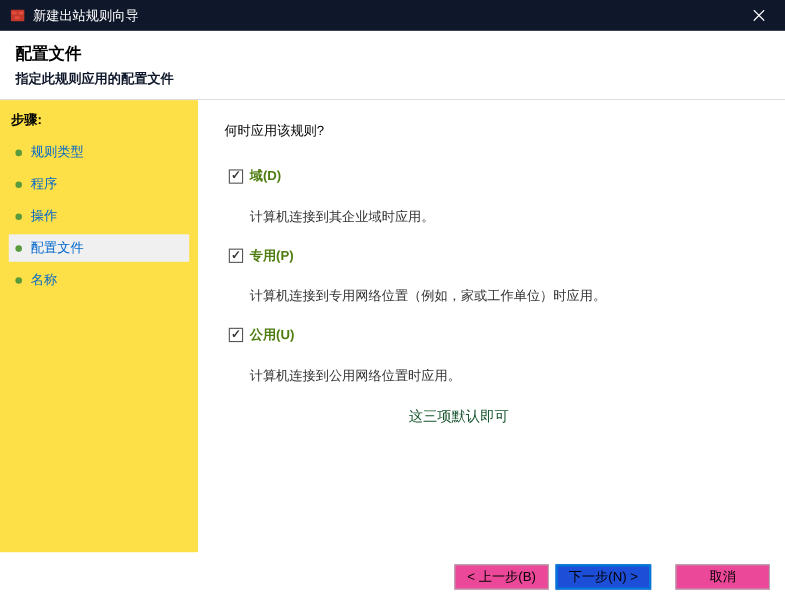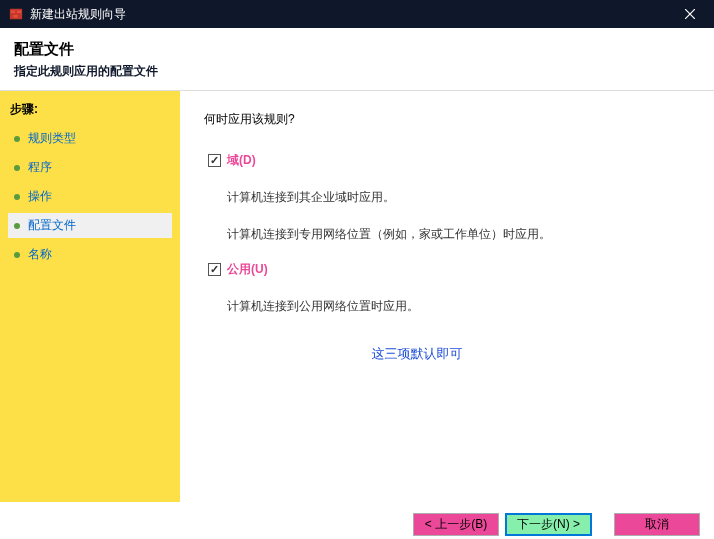--- a/index.html
+++ b/index.html
@@ -145,33 +145,33 @@
     .checkbox.checked::after {
       content: "✓";
       font-size: 11px;
       line-height: 1;
       color: #333;
       font-weight: bold;
     }
     .checkbox-label {
       font-size: 12px;
       font-weight: bold;
-      color: #ec4899;
+      color: #4d7c0f;
     }
     .checkbox-desc {
       font-size: 12px;
       color: #333;
       margin-top: 20px;
       padding-left: 19px;
     }
     .main-note {
-      color: #1d4ed8;
+      color: #14532d;
       font-size: 13px;
       text-align: center;
-      margin-top: 30px;
+      margin-top: 20px;
       padding-right: 60px;
     }
     .footer {
       height: 44px;
       display: flex;
       align-items: center;
       justify-content: flex-end;
       padding: 0 14px;
       background: #fff;
       gap: 6px;
@@ -184,21 +184,21 @@
       font-size: 12px;
       cursor: pointer;
       padding: 0 10px;
       font-family: inherit;
       display: inline-flex;
       align-items: center;
       justify-content: center;
     }
     .btn.primary {
       border: 2px solid #0078d7;
-      background: #86efac;
+      background: #1d4ed8;
     }
     .btn-spacer {
       width: 10px;
     }
   </style>
 </head>
 <body>
 
 <div class="titlebar">
   <span class="titlebar-icon">
@@ -253,20 +253,24 @@
 
     <div class="checkbox-group">
       <div class="checkbox-row">
         <span class="checkbox checked"></span>
         <span class="checkbox-label">域(D)</span>
       </div>
       <div class="checkbox-desc">计算机连接到其企业域时应用。</div>
     </div>
 
     <div class="checkbox-group">
+      <div class="checkbox-row">
+        <span class="checkbox checked"></span>
+        <span class="checkbox-label">专用(P)</span>
+      </div>
       <div class="checkbox-desc">计算机连接到专用网络位置（例如，家或工作单位）时应用。</div>
     </div>
 
     <div class="checkbox-group">
       <div class="checkbox-row">
         <span class="checkbox checked"></span>
         <span class="checkbox-label">公用(U)</span>
       </div>
       <div class="checkbox-desc">计算机连接到公用网络位置时应用。</div>
     </div>

